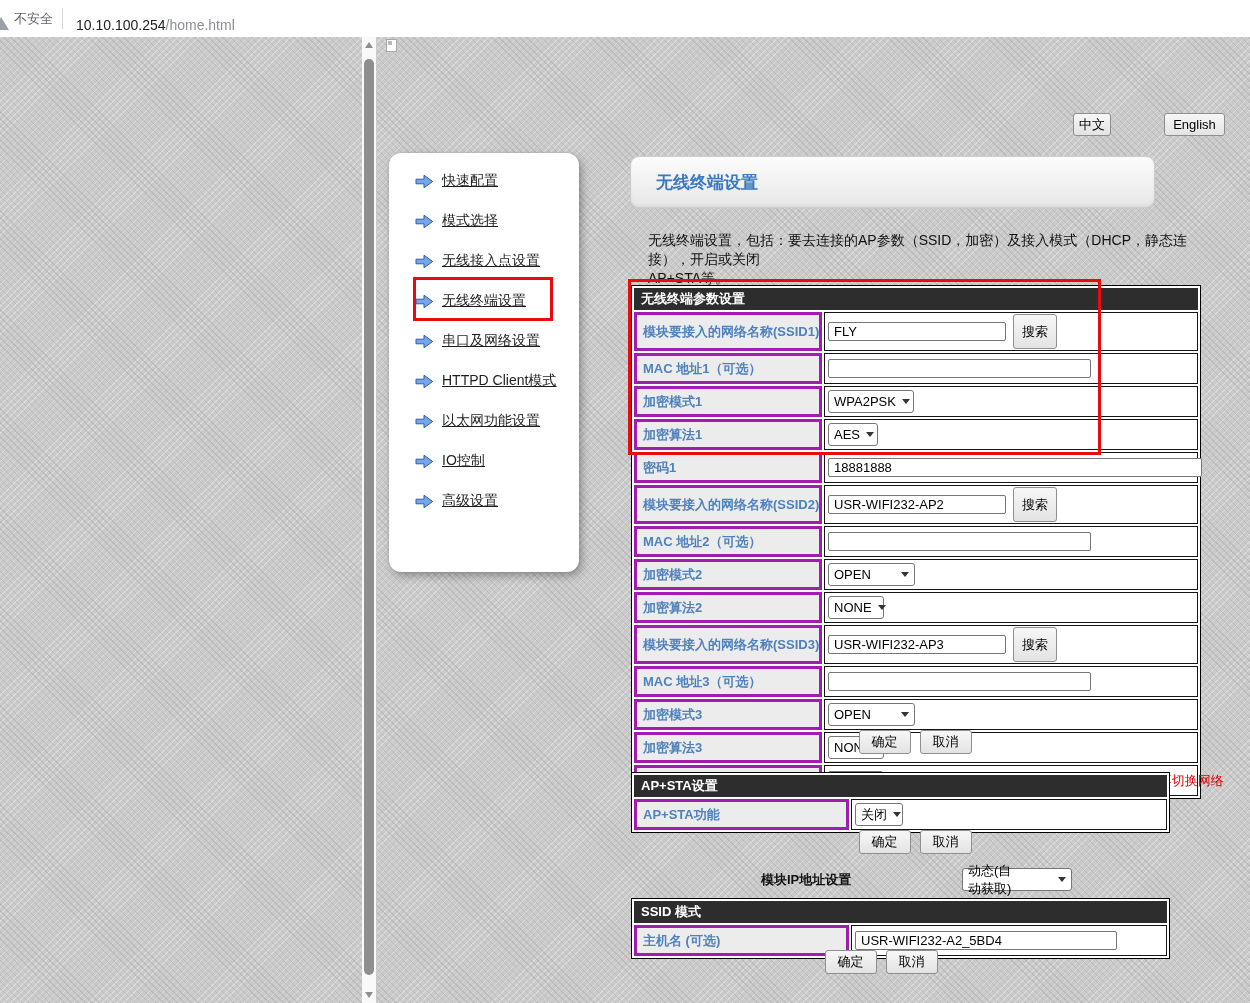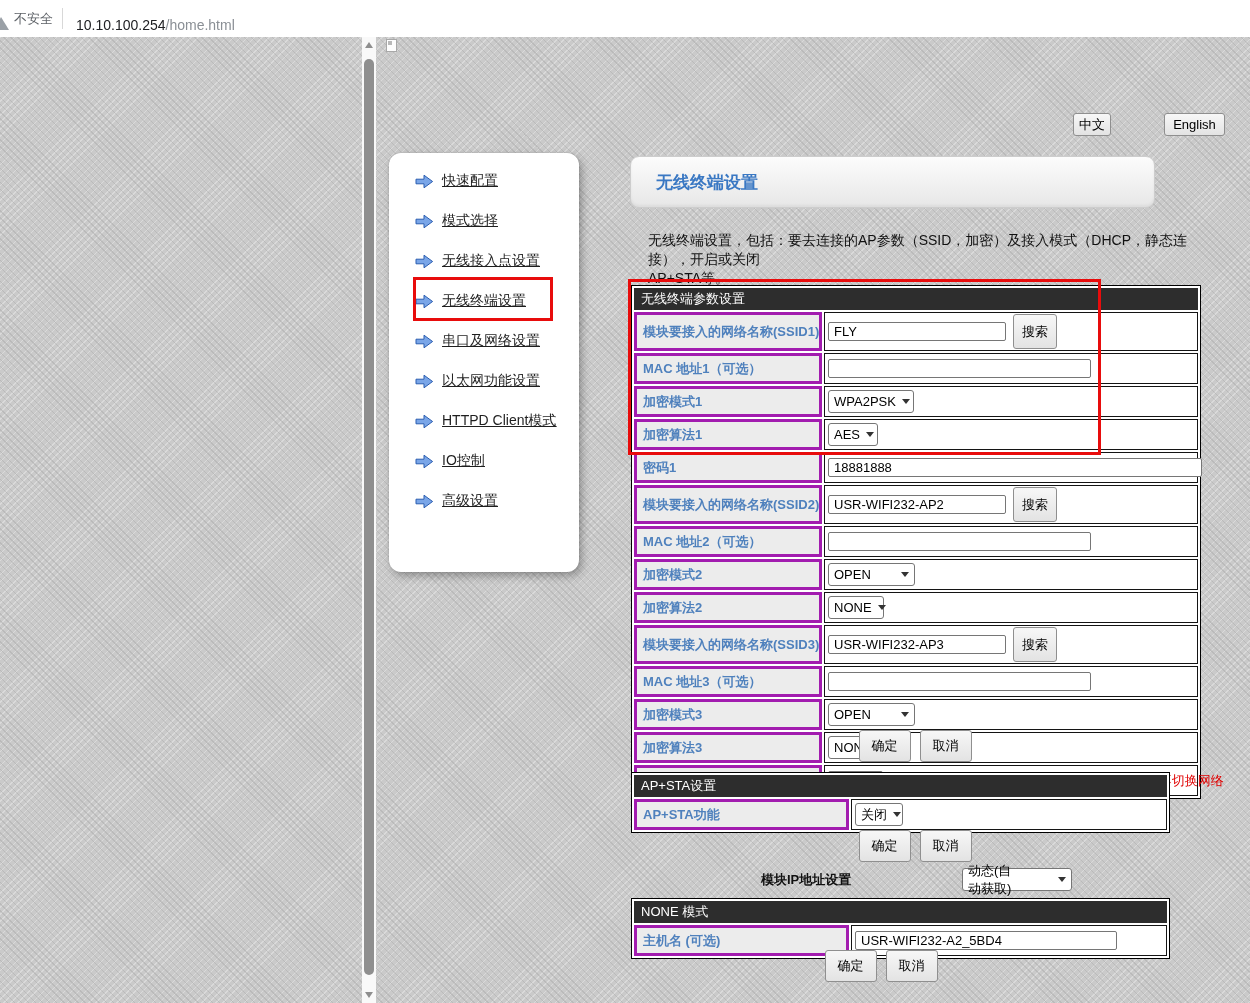--- a/index.html
+++ b/index.html
@@ -31,21 +31,21 @@
   .tri-down{width:0;height:0;border-left:4px solid transparent;border-right:4px solid transparent;border-top:6px solid #8f8f8f;}
   .sb-thumb{position:absolute;left:2px;top:22px;width:10px;height:916px;background:#8f8f8f;border-radius:5px;}
 
   .broken-img{position:absolute;left:386px;top:2px;width:11px;height:13px;background:#fdfdfd;
               border:1px solid #a8a8a8;box-sizing:border-box;}
   .broken-img:after{content:"";position:absolute;left:1px;top:1px;width:4px;height:4px;background:#b9b9b9;}
 
   
   .btn{display:inline-flex;align-items:center;justify-content:center;
        background:linear-gradient(#f7f7f7,#e3e3e3);border:1px solid #8f8f8f;border-radius:3px;
-       font-size:13px;color:#000;height:32px;padding:0 12px;font-family:inherit;box-sizing:border-box;}
+       font-size:13px;color:#000;height:24px;padding:0 12px;font-family:inherit;box-sizing:border-box;}
   .lang-zh{position:absolute;left:1073px;top:76px;width:38px;height:23px;padding:0;}
   .lang-en{position:absolute;left:1164px;top:76px;width:61px;height:23px;padding:0;}
 
   
   .sidebar{position:absolute;left:389px;top:116px;width:190px;height:419px;background:#fff;
            border-radius:12px;box-shadow:3px 4px 9px rgba(0,0,0,.30),0 0 2px rgba(0,0,0,.15);
            padding-top:8px;box-sizing:border-box;text-decoration:underline;}
   .menu-item{height:40px;display:flex;align-items:center;padding-left:26px;cursor:pointer;}
   .menu-item .arrow{margin-right:8px;flex:0 0 auto;display:flex;}
   .menu-item a{color:#1f1f1f;font-size:14px;text-decoration:underline;}
@@ -62,21 +62,21 @@
                box-shadow:inset 0 -2px 3px rgba(0,0,0,.05);display:flex;align-items:center;}
   .title-panel span{margin-left:25px;font-size:17px;font-weight:bold;color:#3a78c3;}
   .desc{position:absolute;left:10px;top:75px;width:560px;font-size:14px;color:#111;line-height:19px;margin-left:8px;}
 
   
   table.cfg{border-collapse:separate;border-spacing:2px;background:#fff;border:1px solid #000;
             position:absolute;table-layout:fixed;}
   .t-sta{left:1px;top:129px;width:570px;}
   .t-apsta{left:1px;top:616px;width:539px;}
   .t-dhcp{left:1px;top:742px;width:539px;}
-  td.hcell{background:#2d2d2d;color:#fff;font-weight:normal;font-size:13px;padding:2px 7px;height:17px;}
+  td.hcell{background:#2d2d2d;color:#fff;font-weight:bold;font-size:13px;padding:2px 7px;height:17px;}
   td.lcell{background:#ececec;border:3px solid #a21caf;color:#4f81bd;font-weight:bold;
            font-size:13px;padding:0 6px;height:25px;overflow:hidden;white-space:nowrap;}
   td.vcell{background:#fff;border:1px solid #141414;padding:1px 3px;height:25px;white-space:nowrap;}
 
   .ti{height:19px;box-sizing:border-box;border:1px solid #767676;border-radius:2px;
       font-size:13px;padding:1px 5px;font-family:inherit;vertical-align:middle;background:#fff;color:#000;}
   .w178{width:178px;} .w263{width:263px;} .w374{width:374px;} .w55{width:55px;} .w262{width:262px;}
   .search-btn{height:35px;padding:0 8px;margin-left:7px;vertical-align:middle;}
 
   .sel{display:inline-flex;align-items:center;justify-content:space-between;background:#fff;
@@ -163,29 +163,29 @@
           </svg>
         </span>
       <a>串口及网络设置</a>
     </div>
     <div class="menu-item">
       <span class="arrow">
           <svg width="19" height="15" viewBox="0 0 19 15">
             <path d="M1 5.2 H9 V1.2 L17.6 7.5 L9 13.8 V9.8 H1 Z" fill="#7aa6e8" stroke="#2a5db0" stroke-width="1"></path>
           </svg>
         </span>
+      <a>HTTPD Client模式</a>
+    </div>
+    <div class="menu-item">
+      <span class="arrow">
+          <svg width="19" height="15" viewBox="0 0 19 15">
+            <path d="M1 5.2 H9 V1.2 L17.6 7.5 L9 13.8 V9.8 H1 Z" fill="#7aa6e8" stroke="#2a5db0" stroke-width="1"></path>
+          </svg>
+        </span>
       <a>以太网功能设置</a>
-    </div>
-    <div class="menu-item">
-      <span class="arrow">
-          <svg width="19" height="15" viewBox="0 0 19 15">
-            <path d="M1 5.2 H9 V1.2 L17.6 7.5 L9 13.8 V9.8 H1 Z" fill="#7aa6e8" stroke="#2a5db0" stroke-width="1"></path>
-          </svg>
-        </span>
-      <a>HTTPD Client模式</a>
     </div>
     <div class="menu-item">
       <span class="arrow">
           <svg width="19" height="15" viewBox="0 0 19 15">
             <path d="M1 5.2 H9 V1.2 L17.6 7.5 L9 13.8 V9.8 H1 Z" fill="#7aa6e8" stroke="#2a5db0" stroke-width="1"></path>
           </svg>
         </span>
       <a>IO控制</a>
     </div>
     <div class="menu-item">
@@ -332,21 +332,21 @@
         </span>
     </div>
 
     <table class="cfg t-dhcp">
       <colgroup>
           <col style="width:215px">
           <col>
         </colgroup>
       <tbody>
           <tr>
-            <td class="hcell" colspan="2">NONE 模式</td>
+            <td class="hcell" colspan="2">SSID 模式</td>
           </tr>
       <tr>
         <td class="lcell">主机名 (可选)</td>
         <td class="vcell"><input class="ti w262" value="USR-WIFI232-A2_5BD4" style=""></td>
       </tr>
     </tbody>
       </table>
 
     <div class="btn-row br3">
       <button class="btn btn-ok">确定</button>

